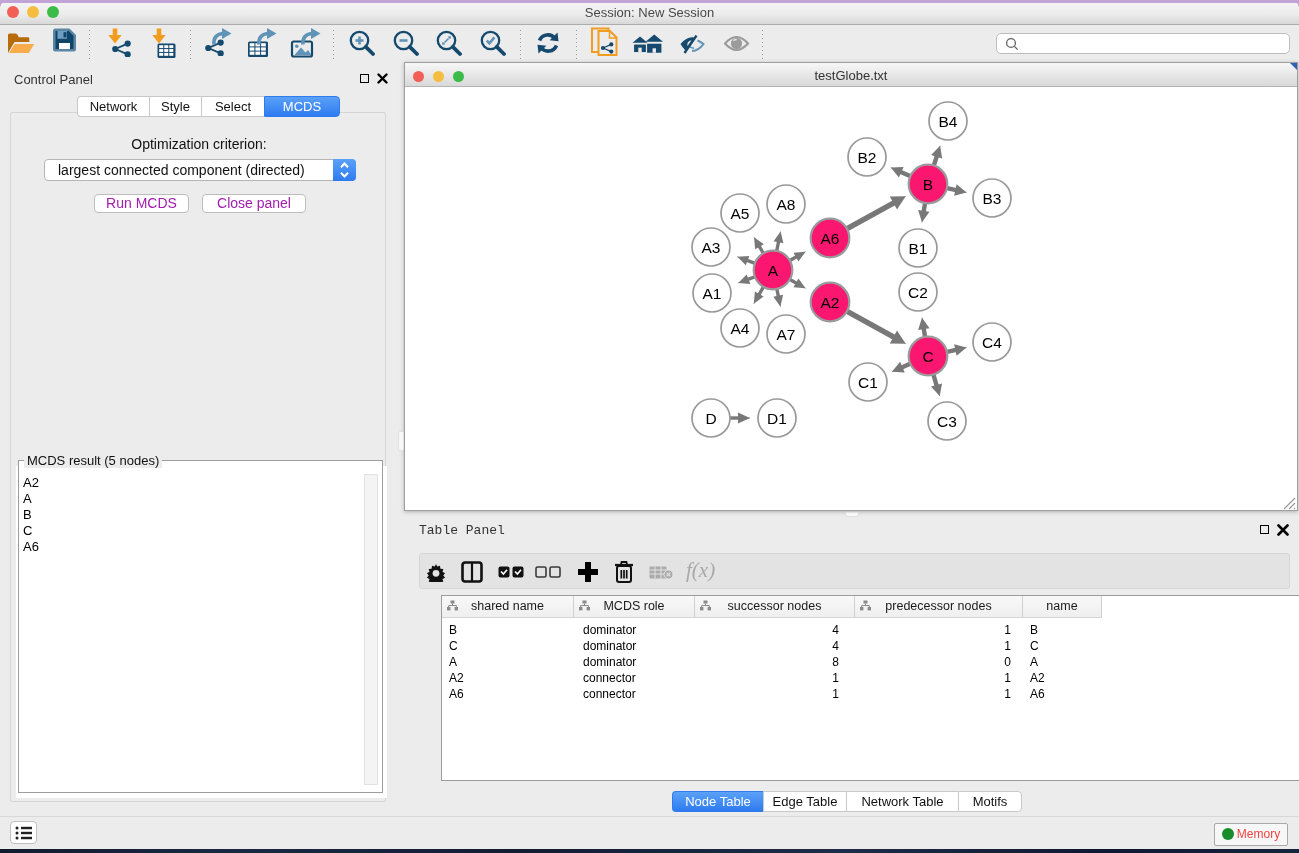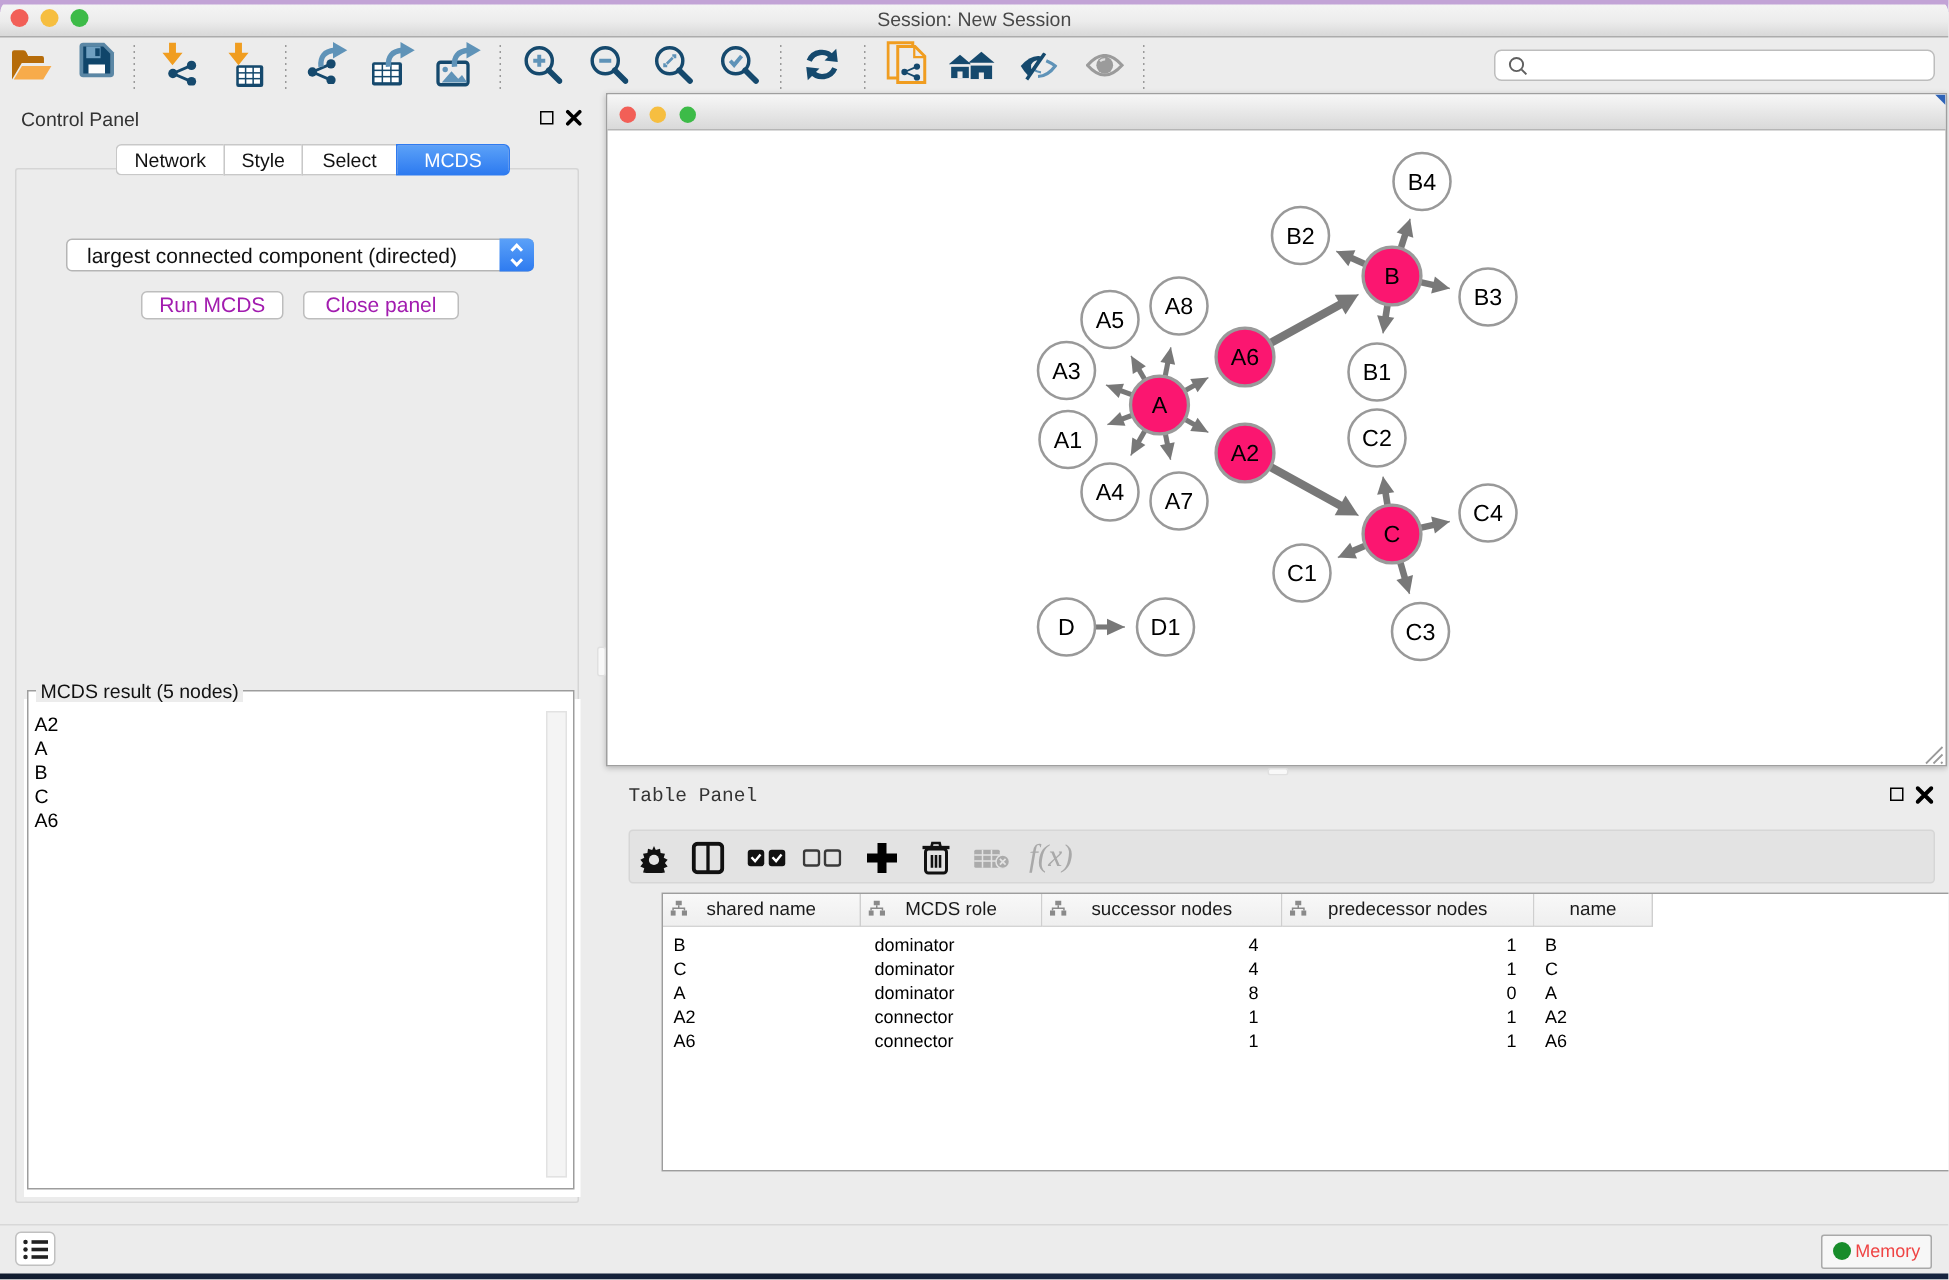--- a/index.html
+++ b/index.html
@@ -222,20 +222,21 @@
  <svg class="abs" style="left:377px;top:7px" width="11" height="11">
       <path d="M1.5 1.5 L9.5 9.5 M9.5 1.5 L1.5 9.5" stroke="#000" stroke-width="2.4" stroke-linecap="round"></path>
     </svg>
  <div class="abs tabrow" style="left:77px;top:30px;">
    <div class="tab first" style="width:72px">Network</div>
    <div class="tab" style="width:52px">Style</div>
    <div class="tab" style="width:63px">Select</div>
    <div class="tab last sel" style="width:76px">MCDS</div>
  </div>
  <div class="abs" id="cp-inner">
+   <div class="abs" id="optlabel">Optimization criterion:</div>
    <div class="abs" id="dropdown">largest connected component (directed)
      <div class="abs" id="dropbtn"><svg width="23" height="22" viewBox="0 0 23 22">
        <path d="M8 8.2 L11.5 4.5 L15 8.2" fill="none" stroke="#fff" stroke-width="2"></path>
        <path d="M8 13.8 L11.5 17.5 L15 13.8" fill="none" stroke="#fff" stroke-width="2"></path>
           </svg></div>
    </div>
    <div class="abs btn" style="left:83px;top:81px;width:95px;">Run MCDS</div>
    <div class="abs btn" style="left:191px;top:81px;width:104px;">Close panel</div>
    <div id="mcdsouter"></div>
       <div id="mcdsbox">
@@ -244,20 +245,21 @@
      <div id="mcdssb"></div>
    </div>
  </div>
 </div>
 
 <div class="abs" id="netwin">
  <div class="abs" id="nettitle"></div>
  <div class="abs" style="left:8px;top:8px;width:11px;height:11px;border-radius:50%;background:#f25f57"></div>
  <div class="abs" style="left:28px;top:8px;width:11px;height:11px;border-radius:50%;background:#f6be40"></div>
  <div class="abs" style="left:48px;top:8px;width:11px;height:11px;border-radius:50%;background:#3dbb48"></div>
+ <div class="abs" id="netname">testGlobe.txt</div>
  <svg class="abs" style="left:885px;top:0px" width="7" height="7">
       <path d="M0 0 L7 0 L7 7 Z" fill="#2e63b8"></path>
     </svg>
  <svg class="abs" style="left:0;top:25px" width="892px" height="422" viewBox="404 87 892 422">
 <line x1="763.5" y1="254.3" x2="753.0" y2="236.2" stroke="#9b9b9b" stroke-width="1"></line>
 <line x1="763.5" y1="254.3" x2="757.5" y2="244.0" stroke="#787878" stroke-width="3.4"></line>
 <polygon points="753.0,236.2 762.9,243.2 754.2,248.3" fill="#787878"></polygon>
 <line x1="775.3" y1="252.3" x2="779.6" y2="230.5" stroke="#9b9b9b" stroke-width="1"></line>
 <line x1="775.3" y1="252.3" x2="777.8" y2="239.3" stroke="#787878" stroke-width="3.4"></line>
 <polygon points="779.6,230.5 782.4,242.2 772.6,240.3" fill="#787878"></polygon>
@@ -457,20 +459,23 @@
 <div class="abs td" style="left:253px;top:51px;width:144px;text-align:right">1</div>
 <div class="abs td" style="left:413px;top:51px;width:156px;text-align:right">1</div>
 <div class="abs td" style="left:588px;top:51px">A2</div>
         <div class="abs td" style="left:7px;top:67px">A6</div>
 <div class="abs td" style="left:141px;top:67px">connector</div>
 <div class="abs td" style="left:253px;top:67px;width:144px;text-align:right">1</div>
 <div class="abs td" style="left:413px;top:67px;width:156px;text-align:right">1</div>
 <div class="abs td" style="left:588px;top:67px">A6</div>
       </div>
  </div>
+ <div class="abs tabrow2">
+   <div class="tab first sel" style="float:none;display:inline-block;width:91px">Node Table</div><div class="tab" style="float:none;display:inline-block;width:83px">Edge Table</div><div class="tab" style="float:none;display:inline-block;width:112px">Network Table</div><div class="tab last" style="float:none;display:inline-block;width:64px">Motifs</div>
+ </div>
 </div>
 
 <div class="abs" id="statusbar">
  <div class="abs" id="listbtn">
       <svg width="18" height="16" viewBox="0 0 18 16" style="position:absolute;left:4px;top:3px">
   <circle cx="2" cy="3" r="1.5" fill="#222"></circle>
         <rect x="6" y="1.8" width="11" height="2.4" fill="#222"></rect>
   <circle cx="2" cy="8" r="1.5" fill="#222"></circle>
         <rect x="6" y="6.8" width="11" height="2.4" fill="#222"></rect>
   <circle cx="2" cy="13" r="1.5" fill="#222"></circle>

